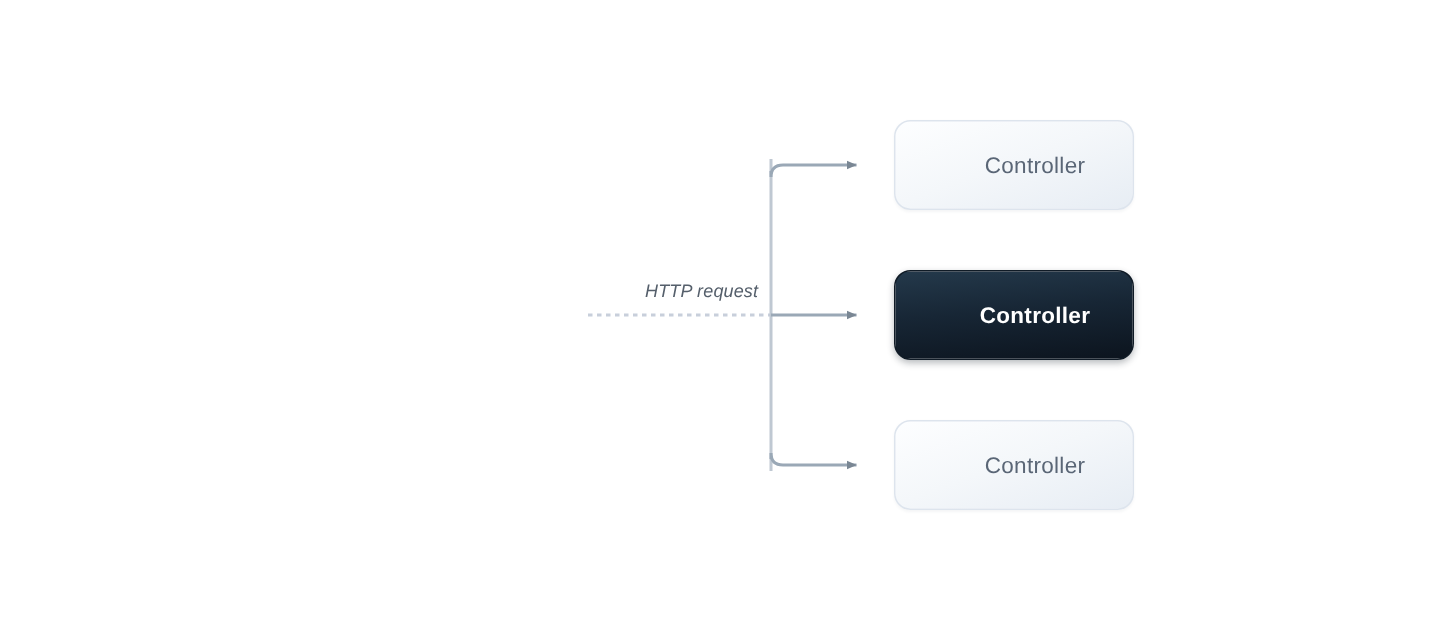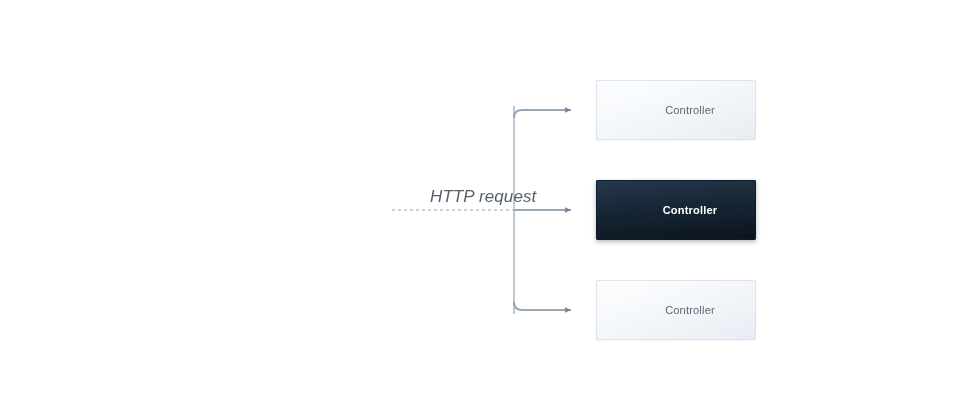--- a/index.html
+++ b/index.html
@@ -29,22 +29,22 @@
     pointer-events: none;
   }
 
   
   .node {
     position: absolute;
     box-sizing: border-box;
     display: flex;
     align-items: center;
     justify-content: center;
-    border-radius: 1px;
-    font-size: 11px;
+    border-radius: 11px;
+    font-size: 15px;
     letter-spacing: 0.2px;
     white-space: nowrap;
     padding-left: 28px;
   }
 
   .node-light {
     background: linear-gradient(160deg, #fdfeff 0%, #f4f7fa 48%, #e7edf4 100%);
     border: 1px solid #dde4ed;
     color: #5a6676;
     box-shadow: 0 1px 2px rgba(35, 55, 80, 0.05);
@@ -84,21 +84,21 @@
     top: 280px;
     width: 160px;
     height: 60px;
   }
 
   
   #edge-label-http-request {
     position: absolute;
     left: 430px;
     top: 187px;
-    font-size: 17px;
+    font-size: 12px;
     font-style: italic;
     color: #555f6b;
     letter-spacing: 0.1px;
     white-space: nowrap;
   }
 </style>
 </head>
 <body>
 
 <div id="diagram-canvas">

